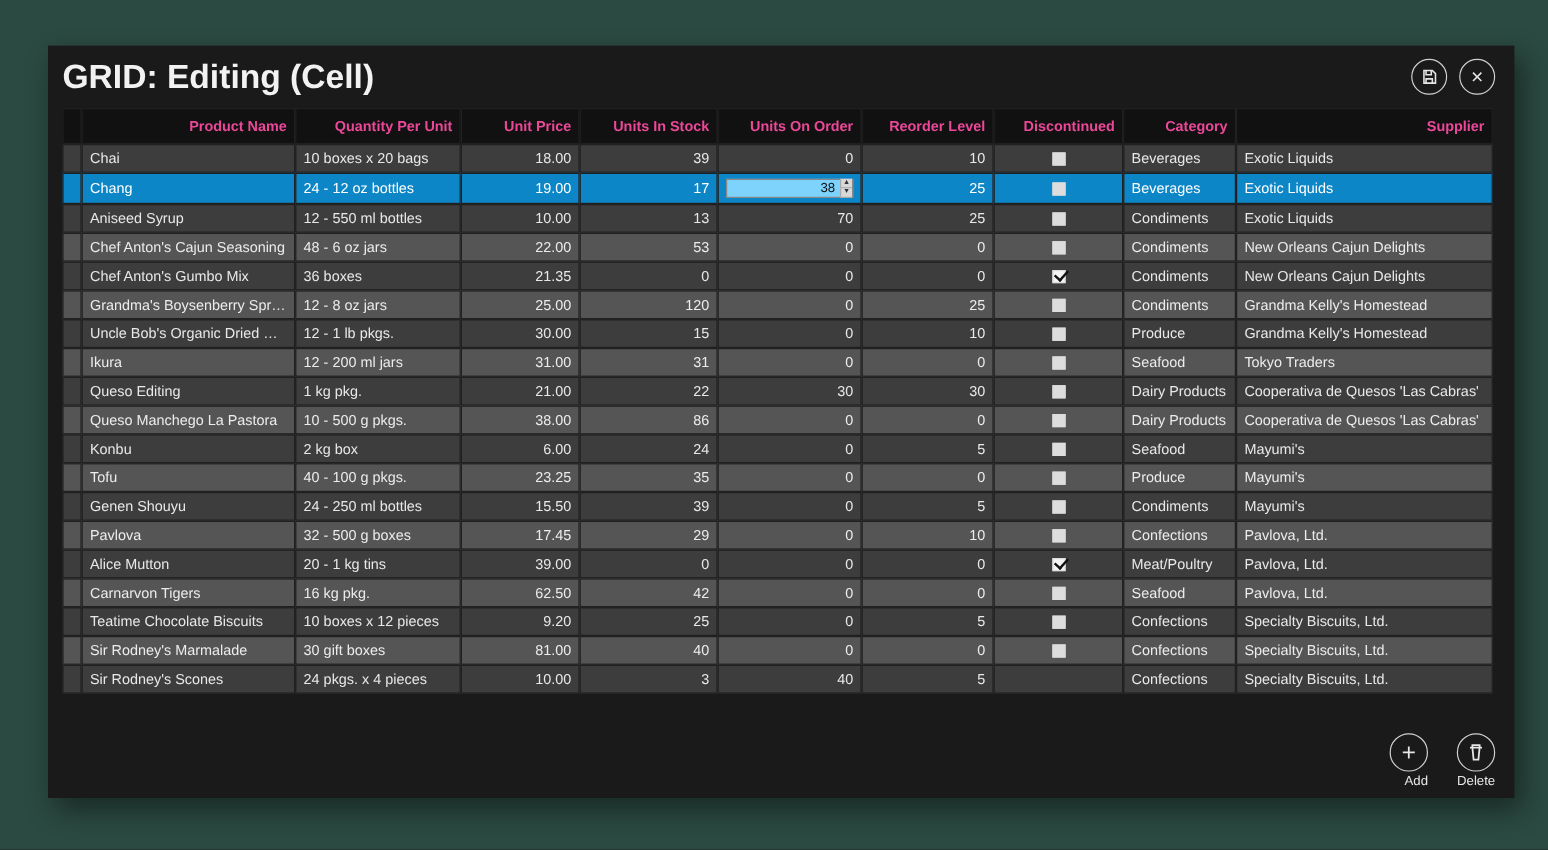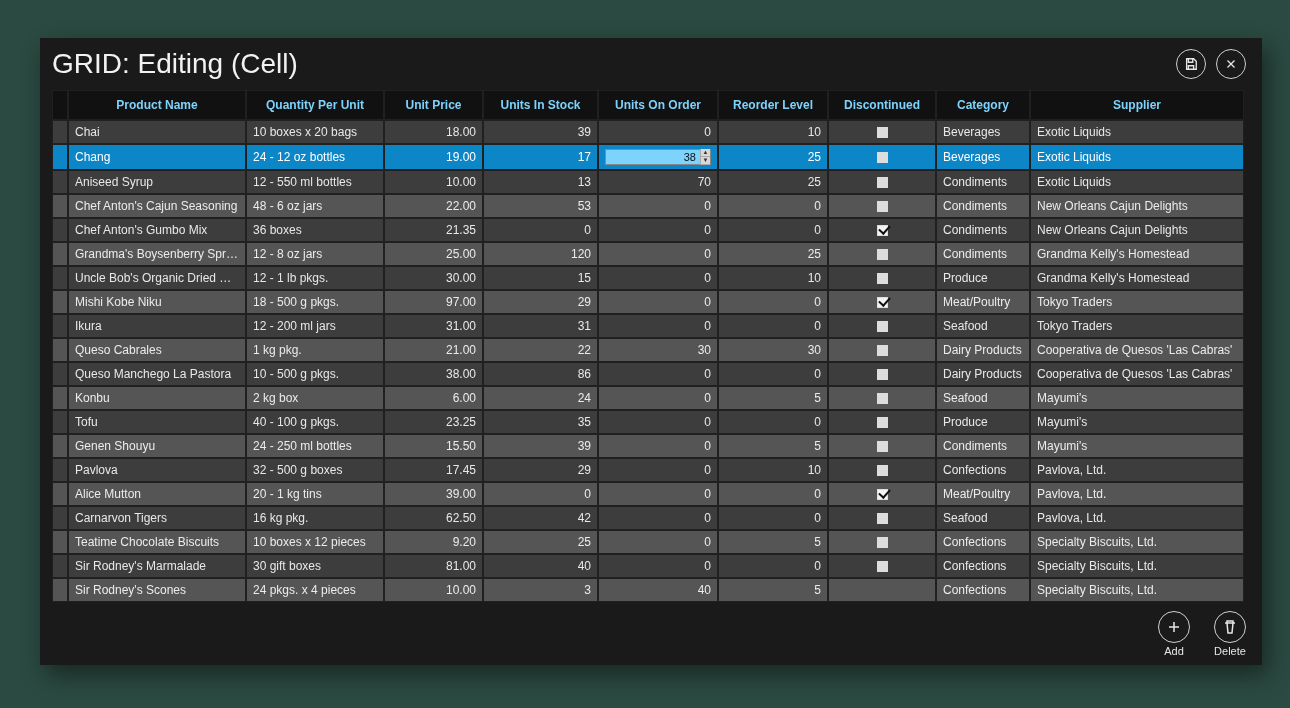--- a/index.html
+++ b/index.html
@@ -23,21 +23,21 @@
   }
   .titlebar {
     display: flex;
     align-items: center;
     justify-content: space-between;
     padding: 10px 16px 6px 12px;
     color: #eaeaea;
   }
   .title {
     font-size: 28px;
-    font-weight: 400;
+    font-weight: 700;
     color: #f2f2f2;
   }
   .title-actions { display: flex; gap: 10px; }
   .circle-btn {
     width: 30px; height: 30px; border-radius: 50%;
     border: 1.5px solid #cfcfcf;
     display: flex; align-items: center; justify-content: center;
     color: #e6e6e6;
     cursor: pointer;
   }
@@ -72,23 +72,23 @@
     border: 1px solid #202020;
     font-size: 12px;
     padding: 4px 6px;
     height: 21px;
     white-space: nowrap;
     overflow: hidden;
     text-overflow: ellipsis;
   }
   th {
     background: #111;
-    color: #7dd3fc;
+    color: #ec4899;
     font-weight: 600;
-    text-align: center;
+    text-align: right;
     height: 30px;
   }
   th.selector-th, td.selector-td {
     padding: 0;
   }
   tbody tr:nth-child(odd)  td { background: #3d3d3d; color: #e8e8e8; }
   tbody tr:nth-child(even) td { background: #555555; color: #ececec; }
   tbody tr.selected td { background: #0d86c7 !important; color: #fff; margin-left: 38px; }
   td.num { text-align: right; }
   td.center { text-align: center; }
@@ -118,21 +118,21 @@
   }
   .spinner span{
     flex:1; font-size:6px; line-height:7px; text-align:center;
     color:#333; background:#d8d8d8; border-left:1px solid #aaa; border-bottom:1px solid #aaa;
   }
   .footer {
     display:flex; justify-content:flex-end; gap:24px;
     padding: 6px 16px 8px;
     color:#e6e6e6;
   }
-  .footer .action { display:flex; flex-direction:column; align-items:center; font-size:11px; cursor:pointer; }
+  .footer .action { display:flex; flex-direction:column; align-items:flex-end; font-size:11px; cursor:pointer; }
   .footer .circle-btn { width:32px; height:32px; }
   .footer .circle-btn svg { width:16px; height:16px; }
   .footer .action span.label { margin-top:2px; }
 </style>
 </head>
 <body>
 
 <div class="window">
 
   <div class="titlebar">
@@ -264,45 +264,33 @@
             <td class="num">30.00</td>
             <td class="num">15</td>
             <td class="num">0</td>
             <td class="num">10</td>
             <td class="center"><span class="chk blank"></span></td>
             <td>Produce</td>
             <td>Grandma Kelly's Homestead</td>
           </tr>
           <tr>
             <td class="selector-td"></td>
-            <td>Mishi Kobe Niku</td>
-            <td>18 - 500 g pkgs.</td>
-            <td class="num">97.00</td>
-            <td class="num">29</td>
-            <td class="num">0</td>
-            <td class="num">0</td>
-            <td class="center"><span class="chk checked"></span></td>
-            <td>Meat/Poultry</td>
-            <td>Tokyo Traders</td>
-          </tr>
-          <tr>
-            <td class="selector-td"></td>
             <td>Ikura</td>
             <td>12 - 200 ml jars</td>
             <td class="num">31.00</td>
             <td class="num">31</td>
             <td class="num">0</td>
             <td class="num">0</td>
             <td class="center"><span class="chk blank"></span></td>
             <td>Seafood</td>
             <td>Tokyo Traders</td>
           </tr>
           <tr>
             <td class="selector-td"></td>
-            <td>Queso Cabrales</td>
+            <td>Queso Editing</td>
             <td>1 kg pkg.</td>
             <td class="num">21.00</td>
             <td class="num">22</td>
             <td class="num">30</td>
             <td class="num">30</td>
             <td class="center"><span class="chk blank"></span></td>
             <td>Dairy Products</td>
             <td>Cooperativa de Quesos 'Las Cabras'</td>
           </tr>
           <tr>

